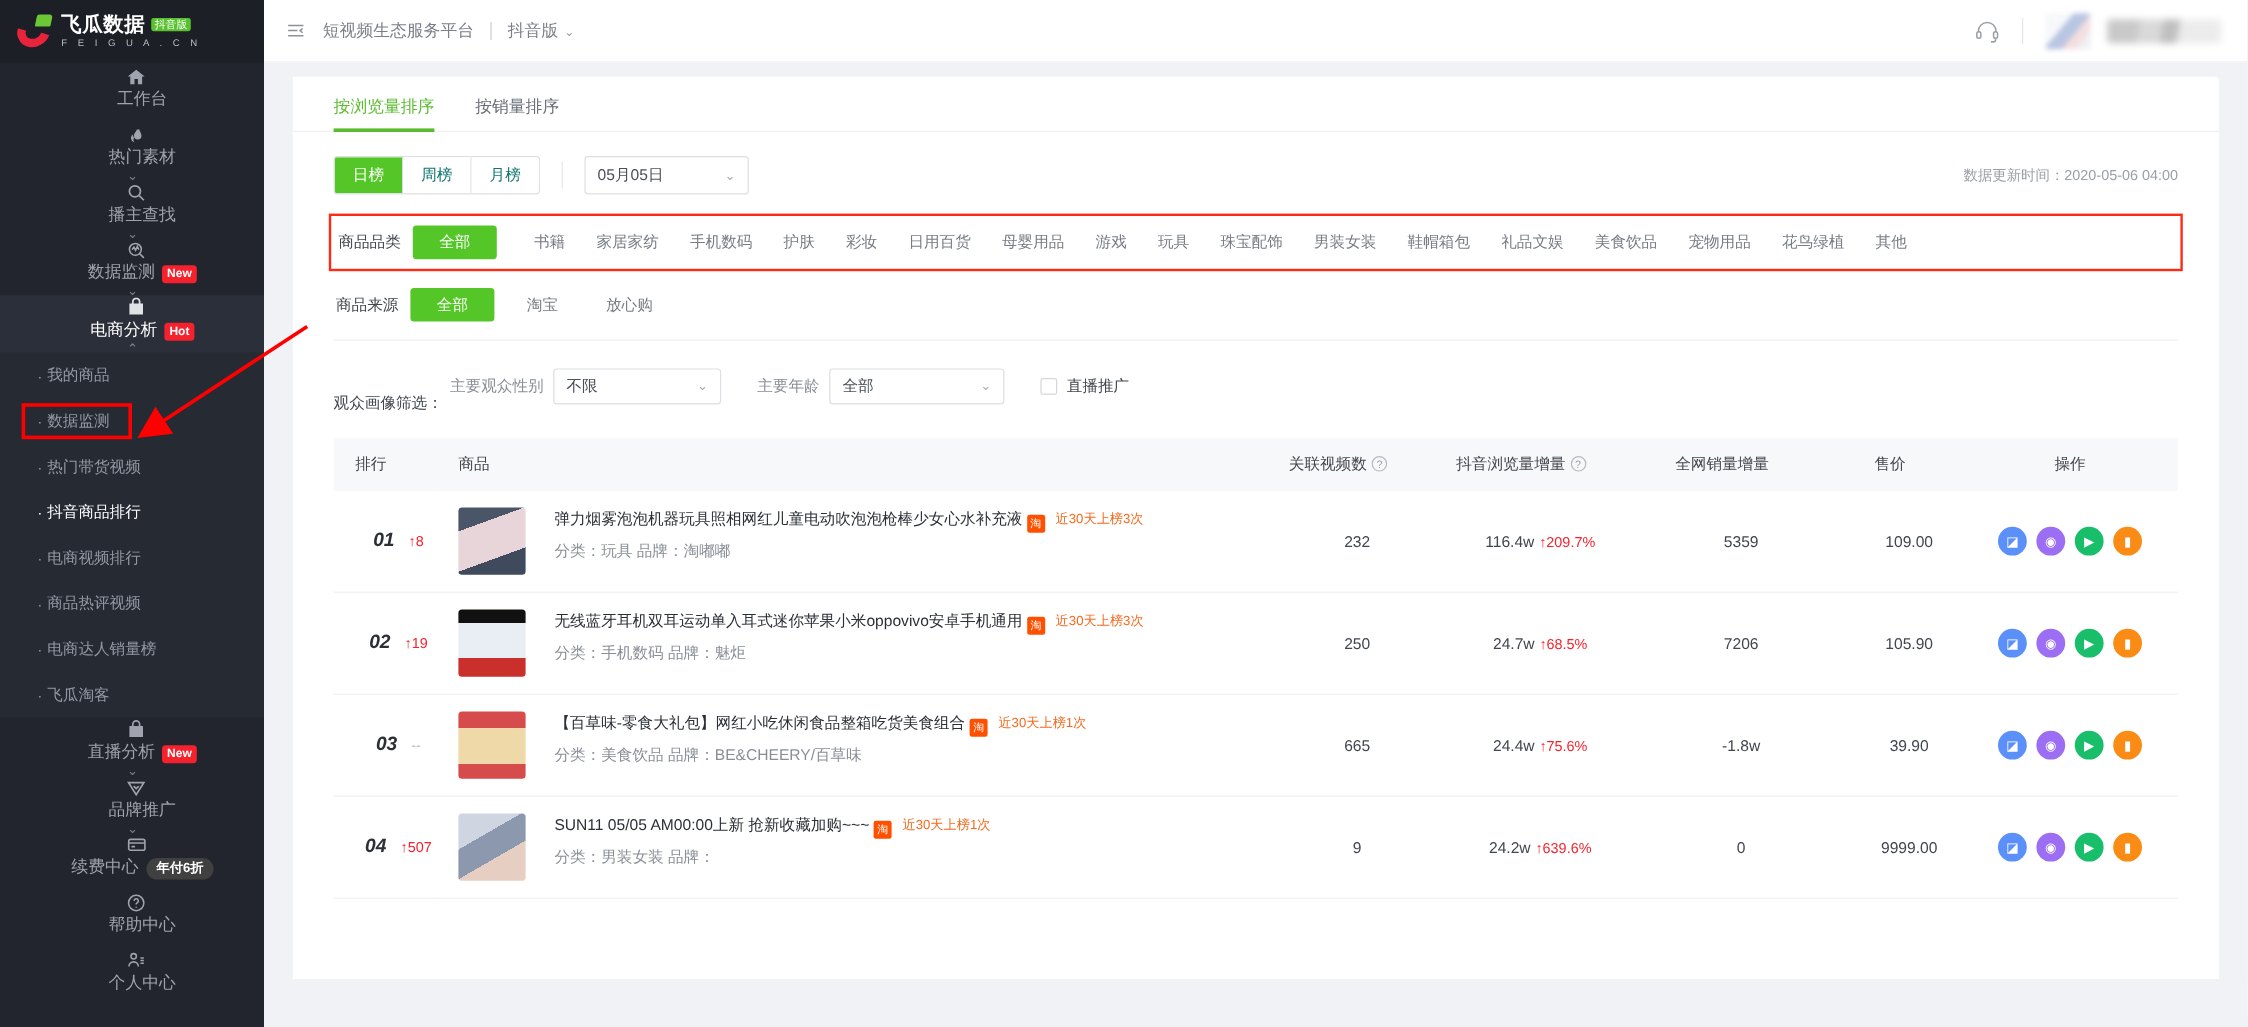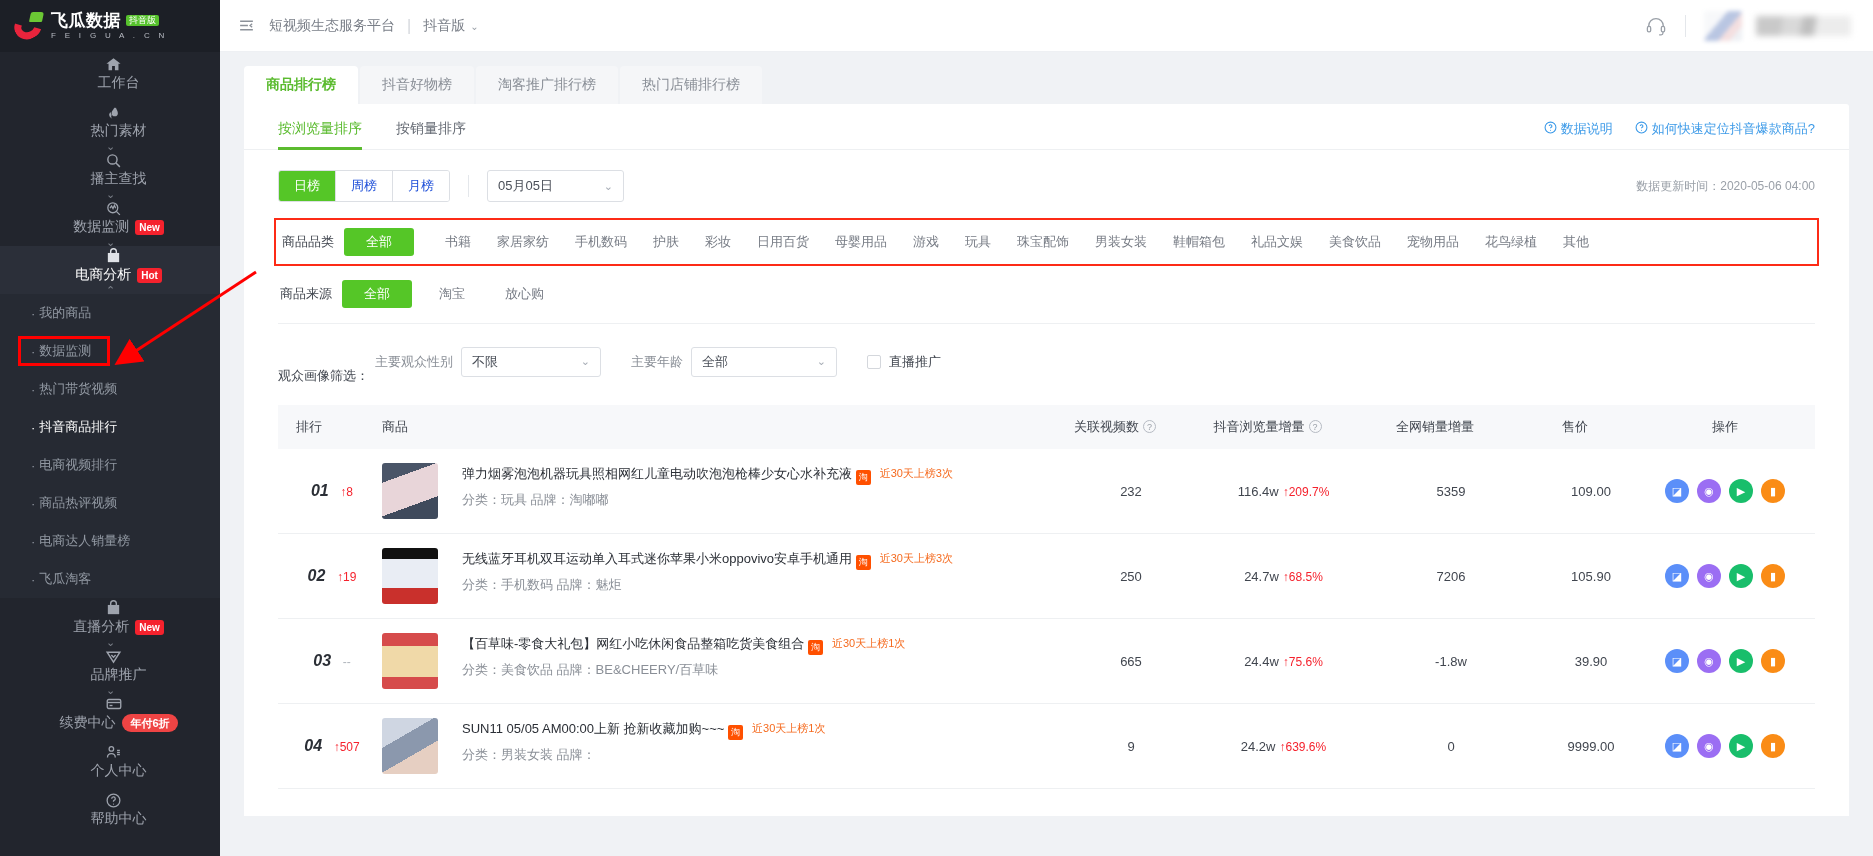--- a/index.html
+++ b/index.html
@@ -60,21 +60,21 @@
   .nav-item .lbl { flex: 1; }
   .nav-item .chev { margin-right: 16px; font-size: 11px; color: #7b808a; }
   .nav-item.open { background: #2b2f39; color: #fff; }
   .nav-item.open .ico { color: #dfe2e7; }
   .badge-new, .badge-hot {
     font-size: 10px; color: #fff; background: #f5222d; border-radius: 3px;
     padding: 0px 4px; margin-left: 6px; line-height: 15px; display: inline-block;
     font-weight: bold;
   }
   .badge-sale {
-    font-size: 11px; color: #fff; background: #ef4444; border-radius: 10px;
+    font-size: 11px; color: #fff; background: #404040; border-radius: 10px;
     padding: 1px 8px; margin-left: 7px; line-height: 16px; display: inline-block;
     font-weight: bold;
   }
   .submenu { background: #262a33; }
   .sub-item {
     height: 38px; display: flex; align-items: center; padding-left: 31px;
     font-size: 13px; color: #9299a3; cursor: pointer; position: relative;
   }
   .sub-item .dot { margin-right: 4px; }
   .sub-item.active { color: #ffffff; }
@@ -138,21 +138,21 @@
   }
   .help-links { margin-left: auto; display: flex; gap: 22px; padding-bottom: 11px; }
   .help-link {
     font-size: 13px; color: #3c9ae8; cursor: pointer; display: flex; align-items: center; gap: 4px;
   }
 
   .filter-line { display: flex; align-items: center; padding: 20px 34px 0 34px; }
   .seg { display: flex; border: 1px solid #dcdfe4; border-radius: 3px; overflow: hidden; }
   .seg-btn {
     padding: 0 15px; height: 30px; display: flex; align-items: center;
-    font-size: 13px; color: #1d4ed8; background: #fff; cursor: pointer;
+    font-size: 13px; color: #0f766e; background: #fff; cursor: pointer;
     border-right: 1px solid #dcdfe4;
   }
   .seg-btn:last-child { border-right: none; }
   .seg-btn.active { background: #55c627; color: #fff; }
   .divider-v { width: 1px; height: 22px; background: #e4e7eb; margin: 0 18px; }
   .date-select {
     width: 137px; height: 32px; border: 1px solid #dcdfe4; border-radius: 3px;
     display: flex; align-items: center; padding: 0 10px; font-size: 13px; color: #4a4f58;
     background: #fff; cursor: pointer;
   }
@@ -393,37 +393,37 @@
             </svg>
         </span>
         <span class="lbl">
           <span>续费中心</span><span class="badge-sale">年付6折</span>
         </span>
       </div>
 
       <div class="nav-item">
         <span class="ico">
           <svg width="17" height="17" viewBox="0 0 24 24" fill="none" stroke="currentColor" stroke-width="1.8">
+              <circle cx="12" cy="12" r="9"></circle>
+              <path d="M9.5 9.5a2.5 2.5 0 1 1 3.3 2.4c-.6.2-.8.7-.8 1.3v.5"></path>
+              <circle cx="12" cy="17" r=".9" fill="currentColor" stroke="none"></circle>
+            </svg>
+        </span>
+        <span class="lbl">帮助中心</span>
+      </div>
+
+      <div class="nav-item">
+        <span class="ico">
+          <svg width="17" height="17" viewBox="0 0 24 24" fill="none" stroke="currentColor" stroke-width="1.8">
               <circle cx="9" cy="7" r="3.2"></circle>
               <path d="M3.5 19c0-3.3 2.5-5.5 5.5-5.5s5.5 2.2 5.5 5.5"></path>
               <path d="M17 9h4M17 12h4M17 15h4"></path>
             </svg>
         </span>
         <span class="lbl">个人中心</span>
-      </div>
-
-      <div class="nav-item">
-        <span class="ico">
-          <svg width="17" height="17" viewBox="0 0 24 24" fill="none" stroke="currentColor" stroke-width="1.8">
-              <circle cx="12" cy="12" r="9"></circle>
-              <path d="M9.5 9.5a2.5 2.5 0 1 1 3.3 2.4c-.6.2-.8.7-.8 1.3v.5"></path>
-              <circle cx="12" cy="17" r=".9" fill="currentColor" stroke="none"></circle>
-            </svg>
-        </span>
-        <span class="lbl">帮助中心</span>
       </div>
     </nav>
 
     <div class="sub-highlight-box"></div>
   </aside>
 
   <div class="main">
 
     <header class="topbar">
       <span class="collapse-ico">
@@ -447,62 +447,26 @@
             </svg>
         </span>
         <span class="vsep"></span>
         <span class="blur-avatar"></span>
         <span class="blur-name"></span>
       </div>
     </header>
 
     <div class="content">
 
-      <div class="tabs-row">
-        <div class="tab active">
-            <span>商品排行榜</span>
-          </div>
-        <div class="tab">
-            <span>抖音好物榜</span>
-          </div>
-        <div class="tab">
-            <span>淘客推广排行榜</span>
-          </div>
-        <div class="tab">
-            <span>热门店铺排行榜</span>
-          </div>
-      </div>
 
       <div class="card">
 
         <div class="subtabs">
           <div class="subtab active"><span>按浏览量排序</span></div>
           <div class="subtab"><span>按销量排序</span></div>
-          <div class="help-links">
-            <a class="help-link">
-              <span>
-                <svg width="13" height="13" viewBox="0 0 24 24" fill="none" stroke="currentColor" stroke-width="2">
-                    <circle cx="12" cy="12" r="10"></circle>
-                    <path d="M9.6 9.3a2.5 2.5 0 1 1 3.2 2.5c-.6.2-.8.7-.8 1.3v.4"></path>
-                    <circle cx="12" cy="17" r="1" fill="currentColor" stroke="none"></circle>
-                  </svg>
-              </span>
-              <span>数据说明</span>
-            </a>
-            <a class="help-link">
-              <span>
-                <svg width="13" height="13" viewBox="0 0 24 24" fill="none" stroke="currentColor" stroke-width="2">
-                    <circle cx="12" cy="12" r="10"></circle>
-                    <path d="M9.6 9.3a2.5 2.5 0 1 1 3.2 2.5c-.6.2-.8.7-.8 1.3v.4"></path>
-                    <circle cx="12" cy="17" r="1" fill="currentColor" stroke="none"></circle>
-                  </svg>
-              </span>
-              <span>如何快速定位抖音爆款商品?</span>
-            </a>
-          </div>
         </div>
 
         <div class="filter-line">
           <div class="seg">
             <div class="seg-btn active">
                 <span>日榜</span>
               </div>
             <div class="seg-btn">
                 <span>周榜</span>
               </div>

